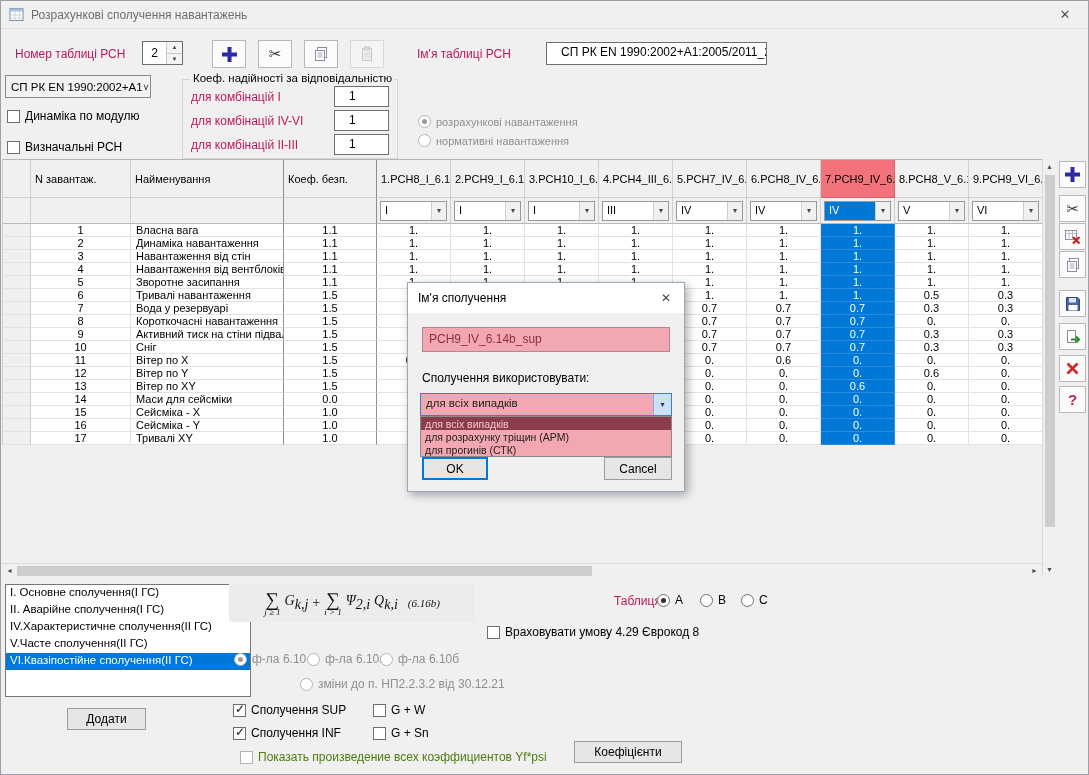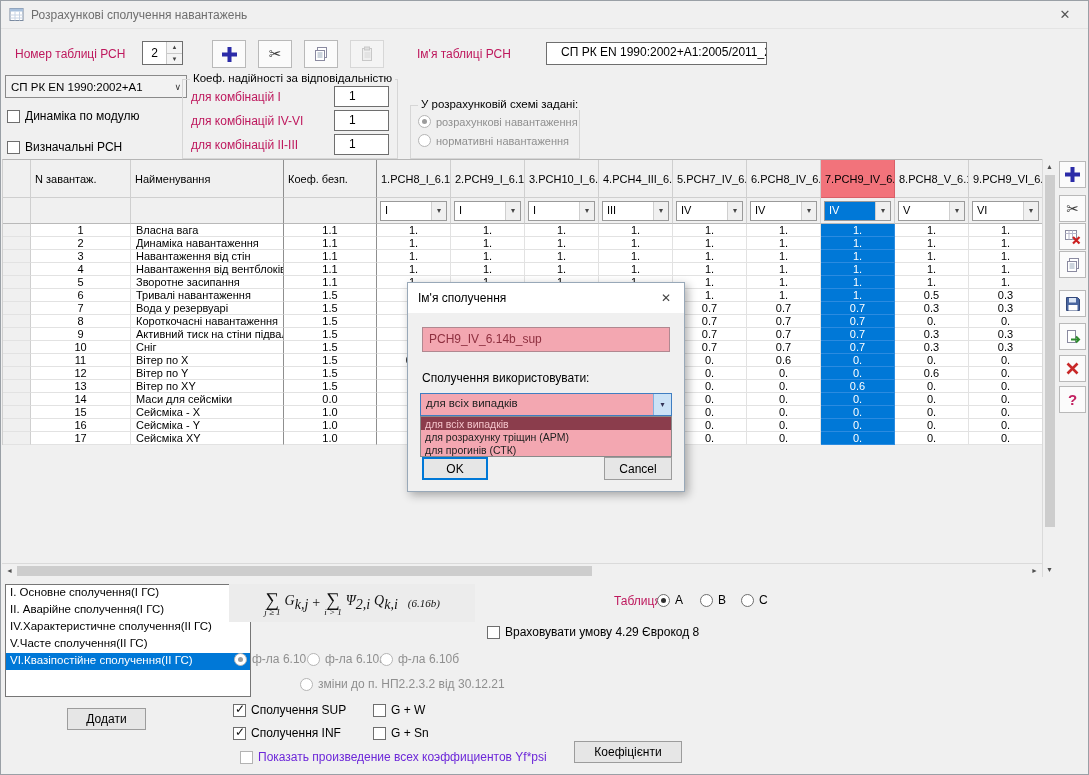--- a/index.html
+++ b/index.html
@@ -27,21 +27,21 @@
 
   .combo { position:absolute; background:#f2f2f2; border:1px solid #8a8a8a; display:flex; align-items:center; font-size:11.5px; padding:0 5px; white-space:nowrap; }
   .combo .arrow { margin-left:auto; font-size:9px; color:#333; }
 
   .group { position:absolute; border:1px solid #d6d6d6; }
   .group .legend { position:absolute; top:-8px; left:7px; background:#f0f0f0; font-size:11.5px; padding:0 3px; white-space:nowrap; }
 
   .check { position:absolute; display:flex; align-items:center; gap:5px; font-size:12px; white-space:nowrap; }
   .cb { width:13px; height:13px; min-width:13px; background:#fff; border:1px solid #6e6e6e; position:relative; }
   .cb.checked::after { content:"✓"; position:absolute; left:1px; top:-3px; font-size:12px; color:#111; }
-  .check.dis { color:#6d28d9; }
+  .check.dis { color:#4d7c0f; }
   .check.dis .cb { border-color:#b3b3b3; }
 
   .radio { position:absolute; display:flex; align-items:center; gap:5px; font-size:12px; white-space:nowrap; }
   .rb { width:13px; height:13px; min-width:13px; background:#fff; border:1px solid #6e6e6e; border-radius:50%; position:relative; }
   .rb.on::after { content:""; position:absolute; left:3px; top:3px; width:5px; height:5px; border-radius:50%; background:#2f2f2f; }
   .radio.dis { color:#8f8f8f; }
   .radio.dis .rb { border-color:#b5b5b5; }
   .radio.dis .rb.on::after { background:#9c9c9c; }
 
   #grid { position:absolute; left:1px; top:158px; display:grid; grid-template-columns:28px 100px 153px 93px repeat(9,74px); border-top:1px solid #b5b5b5; border-left:1px solid #cfcfcf; background:#fff; }
@@ -143,38 +143,35 @@
     <svg width="16" height="16" viewBox="0 0 16 16">
         <rect x="3.5" y="2.5" width="9" height="12" fill="#eee" stroke="#999"></rect>
         <rect x="5.5" y="1" width="5" height="3" fill="#ccc" stroke="#999"></rect>
         <path d="M5.5 7h6M5.5 9h6M5.5 11h6" stroke="#bbb"></path>
       </svg>
   </div>
 
   <span class="lab" style="left:416px;top:46px">Ім'я таблиці РСН</span>
   <div class="field" style="left:545px;top:41px;width:221px;height:23px">СП РК EN 1990:2002+А1:2005/2011_2</div>
 
-  <div class="combo" style="left:4px;top:74px;width:182px;height:23px">
+  <div class="combo" style="left:4px;top:74px;width:146px;height:23px">
     <span>СП РК EN 1990:2002+А1</span>
     <span class="arrow">∨</span>
   </div>
 
   <div class="group" style="left:181px;top:78px;width:216px;height:80px">
     <span class="legend">Коеф. надійності за відповідальністю</span>
   </div>
   <span class="lab" style="left:190px;top:89px">для комбінацій I</span>
   <div class="field" style="left:333px;top:85px;width:55px;height:21px">1</div>
   <span class="lab" style="left:190px;top:113px">для комбінацій IV-VI</span>
   <div class="field" style="left:333px;top:109px;width:55px;height:21px">1</div>
   <span class="lab" style="left:190px;top:137px">для комбінацій II-III</span>
   <div class="field" style="left:333px;top:133px;width:55px;height:21px">1</div>
 
-  <div class="group" style="left:409px;top:104px;width:170px;height:54px">
-    <span class="legend">У розрахунковій схемі задані:</span>
-  </div>
   <label class="radio dis" style="left:417px;top:114px;font-size:11px">
     <span class="rb on"></span>
     <span>розрахункові навантаження</span>
   </label>
   <label class="radio dis" style="left:417px;top:133px;font-size:11px">
     <span class="rb"></span>
     <span>нормативні навантаження</span>
   </label>
 
   <label class="check" style="left:6px;top:108px">
@@ -461,21 +458,21 @@
       <div class="c val">0.</div>
       <div class="c val">0.</div>
       <div class="c val">1.</div>
       <div class="c val">0.</div>
       <div class="c val">0.</div>
       <div class="c val selcol">0.</div>
       <div class="c val">0.</div>
       <div class="c val">0.</div>
       <div class="c rh"></div>
       <div class="c num">17</div>
-      <div class="c nm dsep">Сейсміка XY</div>
+      <div class="c nm dsep">Тривалі XY</div>
       <div class="c cf dsep">1.0</div>
       <div class="c val">0.</div>
       <div class="c val">0.</div>
       <div class="c val">0.</div>
       <div class="c val">1.</div>
       <div class="c val">0.</div>
       <div class="c val">0.</div>
       <div class="c val selcol">0.</div>
       <div class="c val">0.</div>
       <div class="c val">0.</div>

